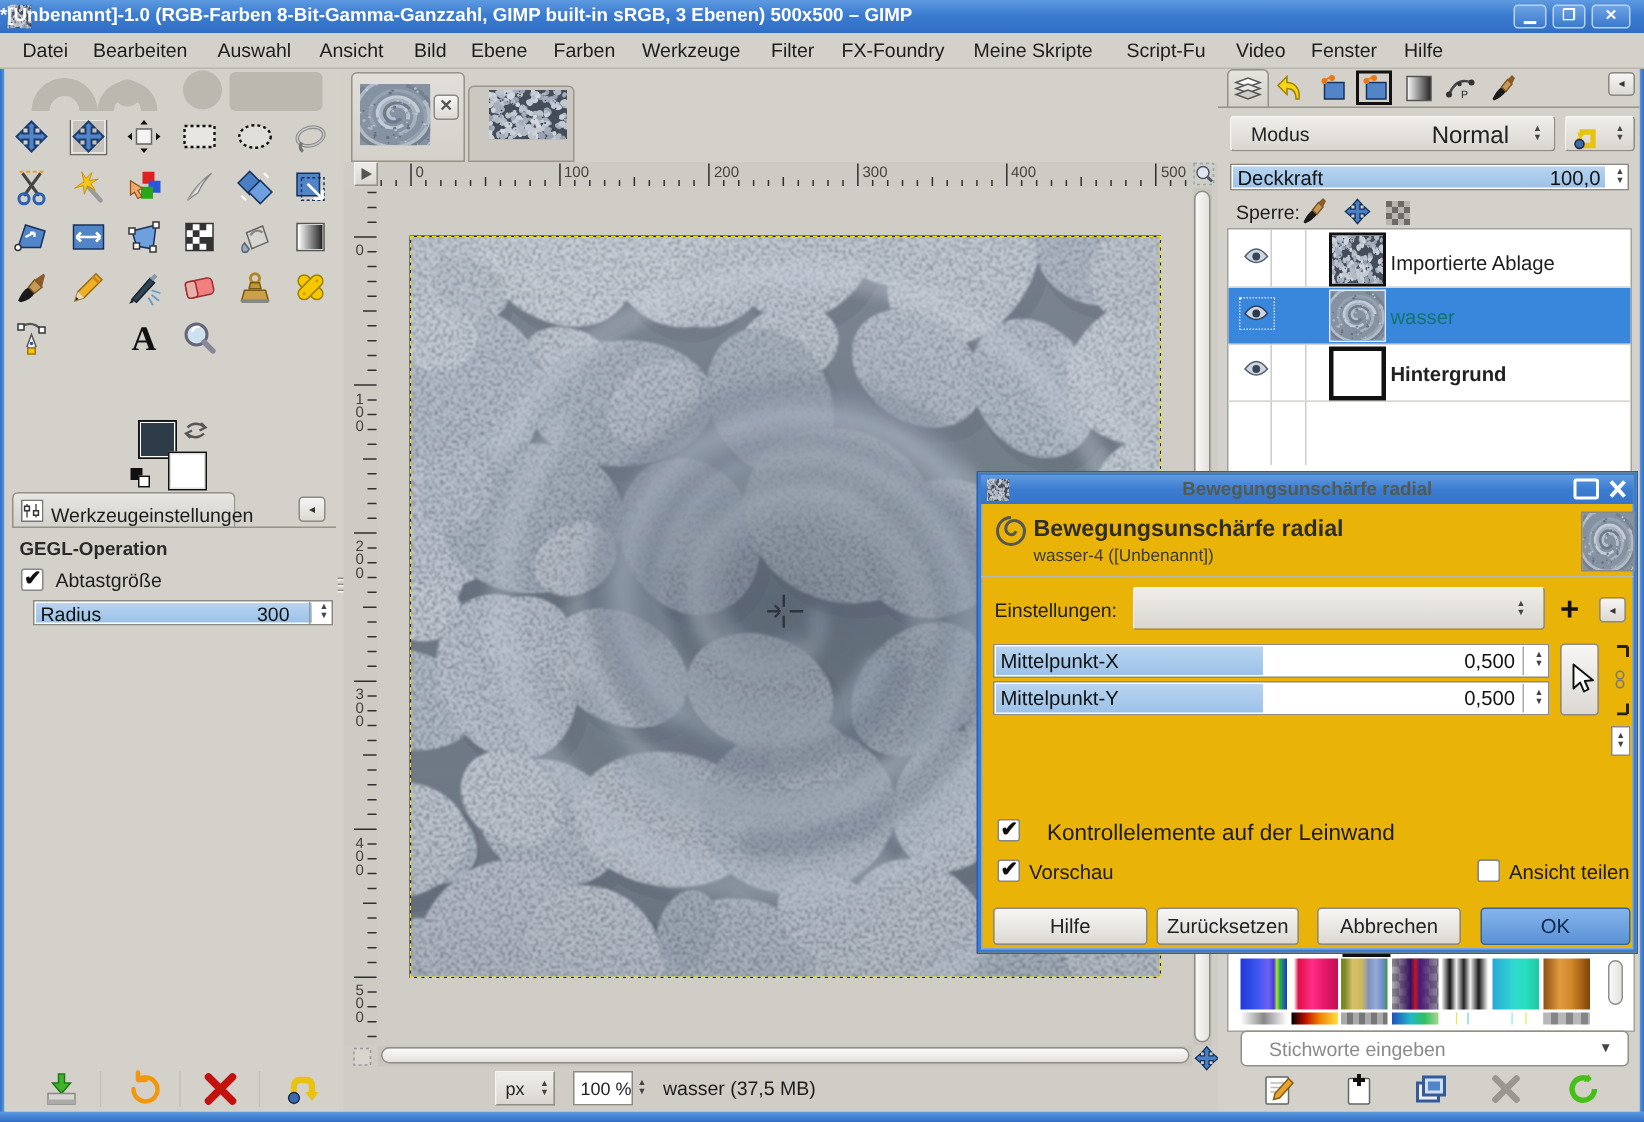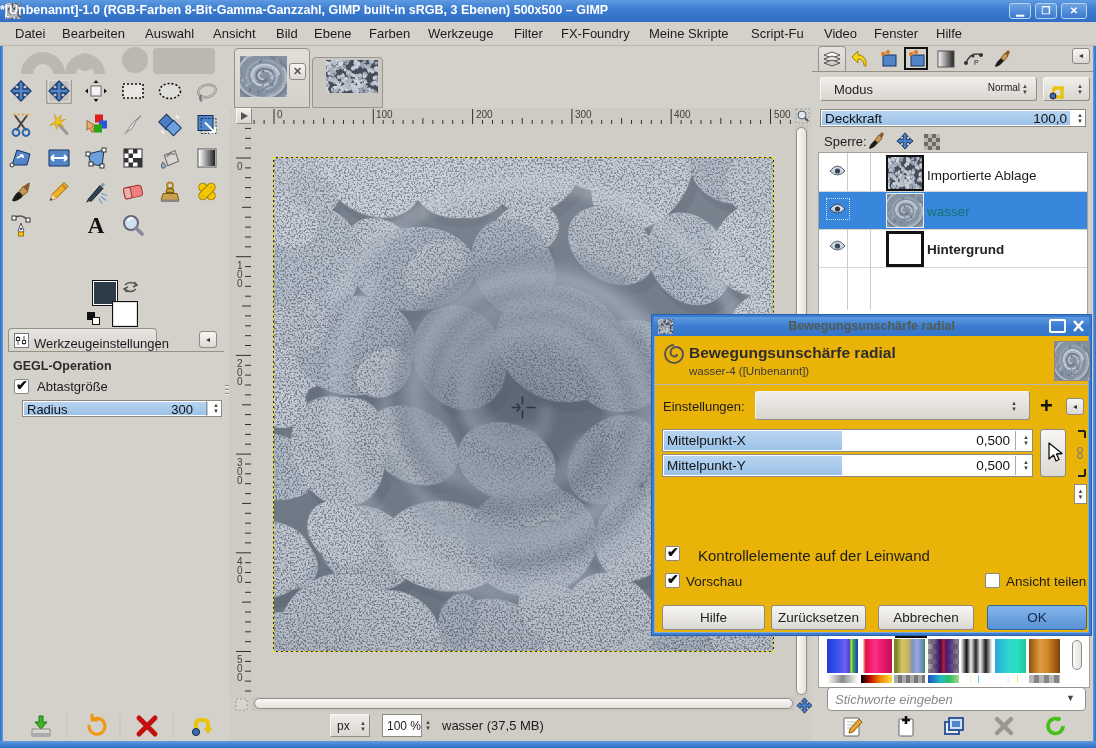--- a/index.html
+++ b/index.html
@@ -685,21 +685,21 @@
   <svg class="abs" style="left:180px;top:3px" width="20" height="20" viewBox="0 0 20 20">
       <path d="M3 17 Q5 12 9 9 L12 12 Q9 16 4 18 Z" fill="#1a1a1a"></path>
       <path d="M9 9 L13 4 L16 7 L12 12 Z" fill="#c89858" stroke="#7a5a20"></path>
       <path d="M13 4 L16 1 L18 3 L16 7 Z" fill="#8a5a28"></path>
     </svg>
   <div class="abs btn" style="left:260px;top:2px;width:18px;height:16px;text-align:center;font-size:8px;line-height:14px;color:#333">◂</div>
   <div class="abs" style="left:0;top:25px;width:281px;height:1px;background:#969288"></div>
 
   <div class="abs out" style="left:8px;top:31px;width:217px;height:24px;border-radius:3px">
     <span class="abs" style="left:13px;top:4px;font-size:13px;color:#222">Modus</span>
-    <span class="abs" style="right:16px;top:4px;font-size:10px;color:#222">Normal</span>
+    <span class="abs" style="right:30px;top:4px;font-size:16px;color:#222">Normal</span>
     <div class="abs spin" style="right:8px;top:5px">▲<br>▼</div>
   </div>
   <div class="abs out" style="left:231px;top:31px;width:47px;height:24px;border-radius:3px">
     <svg class="abs" style="left:4px;top:2px" width="20" height="20" viewBox="0 0 20 20">
         <path d="M5 8 h9 v9 h-9 v-5" fill="none" stroke="#e8c410" stroke-width="3.6"></path>
         <path d="M5 13 l-1.5-5 5 1.5 z" fill="#e8c410"></path>
         <circle cx="5" cy="16" r="3" fill="#3a6ab0" stroke="#223"></circle>
       </svg>
     <div class="abs spin" style="right:6px;top:5px">▲<br>▼</div>
   </div>
@@ -780,21 +780,21 @@
 <div class="abs" style="left:149px;top:629px;width:31px;height:8px;background:linear-gradient(90deg,#fff 0 30%,#e8e410 32%,#fff 34% 55%,#30c8e0 57%,#fff 59%)"></div>
 <div class="abs" style="left:183px;top:593px;width:31px;height:34px;background:linear-gradient(90deg,#28a8d8,#30d8d0 45%,#28e0c0 70%,#20c8a0)"></div>
 <div class="abs" style="left:183px;top:629px;width:31px;height:8px;background:linear-gradient(90deg,#fff 0 40%,#60e8d8 42%,#fff 44% 70%,#e8e410 72%,#fff 74%)"></div>
 <div class="abs" style="left:217px;top:593px;width:31px;height:34px;background:linear-gradient(90deg,#905010,#e09a40 35%,#d08828 60%,#a05c14 85%,#7a4408)"></div>
 <div class="abs" style="left:217px;top:629px;width:31px;height:8px;background:repeating-linear-gradient(90deg,#b8b8b8 0 5px,#858585 5px 10px)"></div>
 <div class="abs" style="left:83px;top:590px;width:32px;height:2px;background:#111"></div>
 
   <div class="abs" style="left:260px;top:594px;width:10px;height:30px;border:1px solid #918d87;border-radius:5px;background:linear-gradient(90deg,#fbfaf9,#e4e1dc)"></div>
 
   <div class="abs" style="left:15px;top:641px;width:259px;height:24px;background:#fff;border:1px solid #948f89;border-radius:4px">
-    <span class="abs" style="left:7px;top:4px;font-style:italic;font-size:13px;color:#8a8a8a">Stichworte eingeben</span>
+    <span class="abs" style="left:18px;top:4px;font-size:13px;color:#8a8a8a">Stichworte eingeben</span>
     <span class="abs" style="right:10px;top:5px;font-size:9px;color:#444">▼</span>
   </div>
 
   <svg class="abs" style="left:0;top:668px" width="281" height="26" viewBox="0 0 281 26">
     <g transform="translate(30,2)">
         <rect x="2" y="2" width="15" height="18" rx="1" fill="#fff" stroke="#666"></rect>
         <path d="M5 6h9 M5 9h9 M5 12h5" stroke="#bbb"></path>
         <path d="M8 13 L17 3 L20 6 L11 16 L7 17 Z" fill="#e8a430" stroke="#8a5a10"></path>
       </g>
     <g transform="translate(84,2)">

